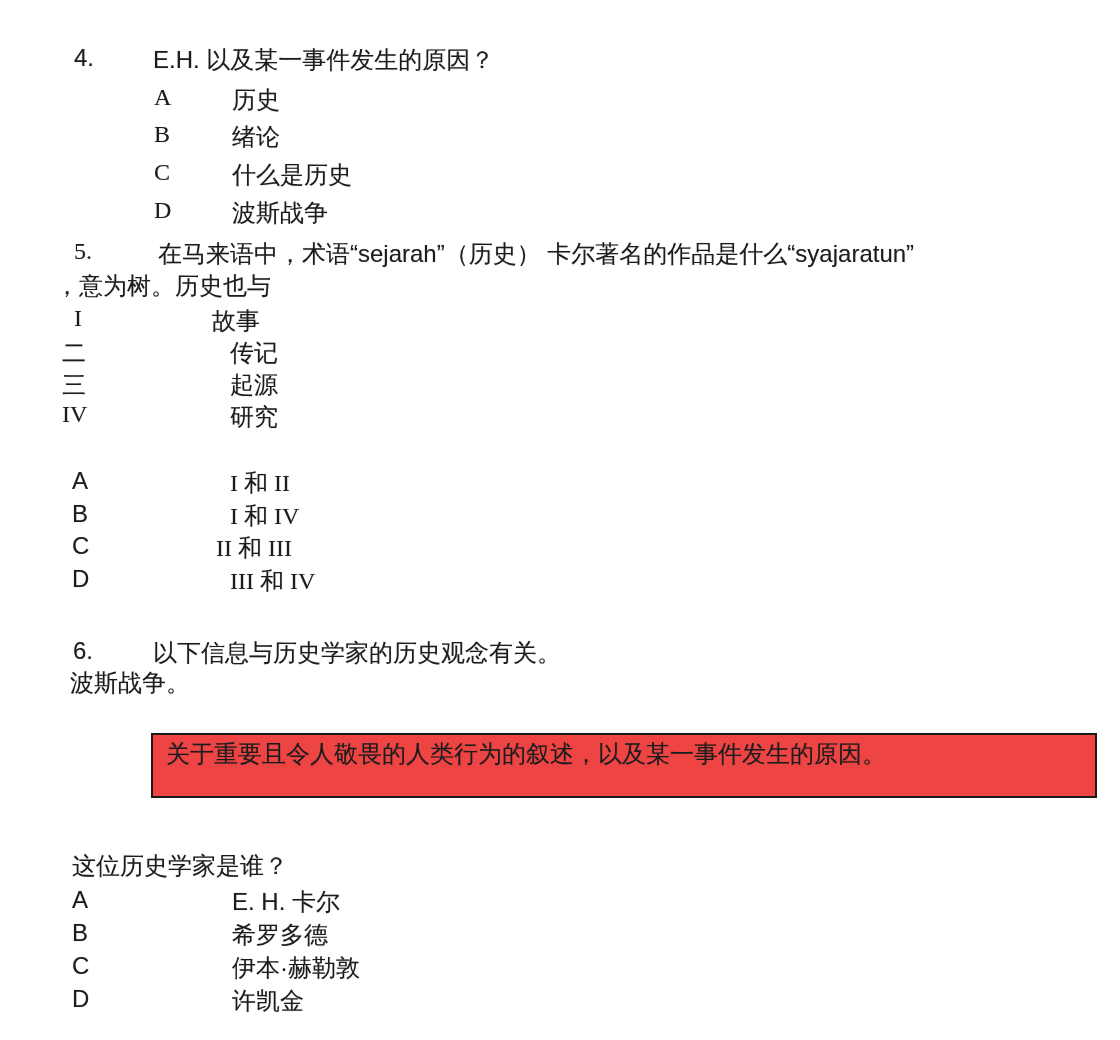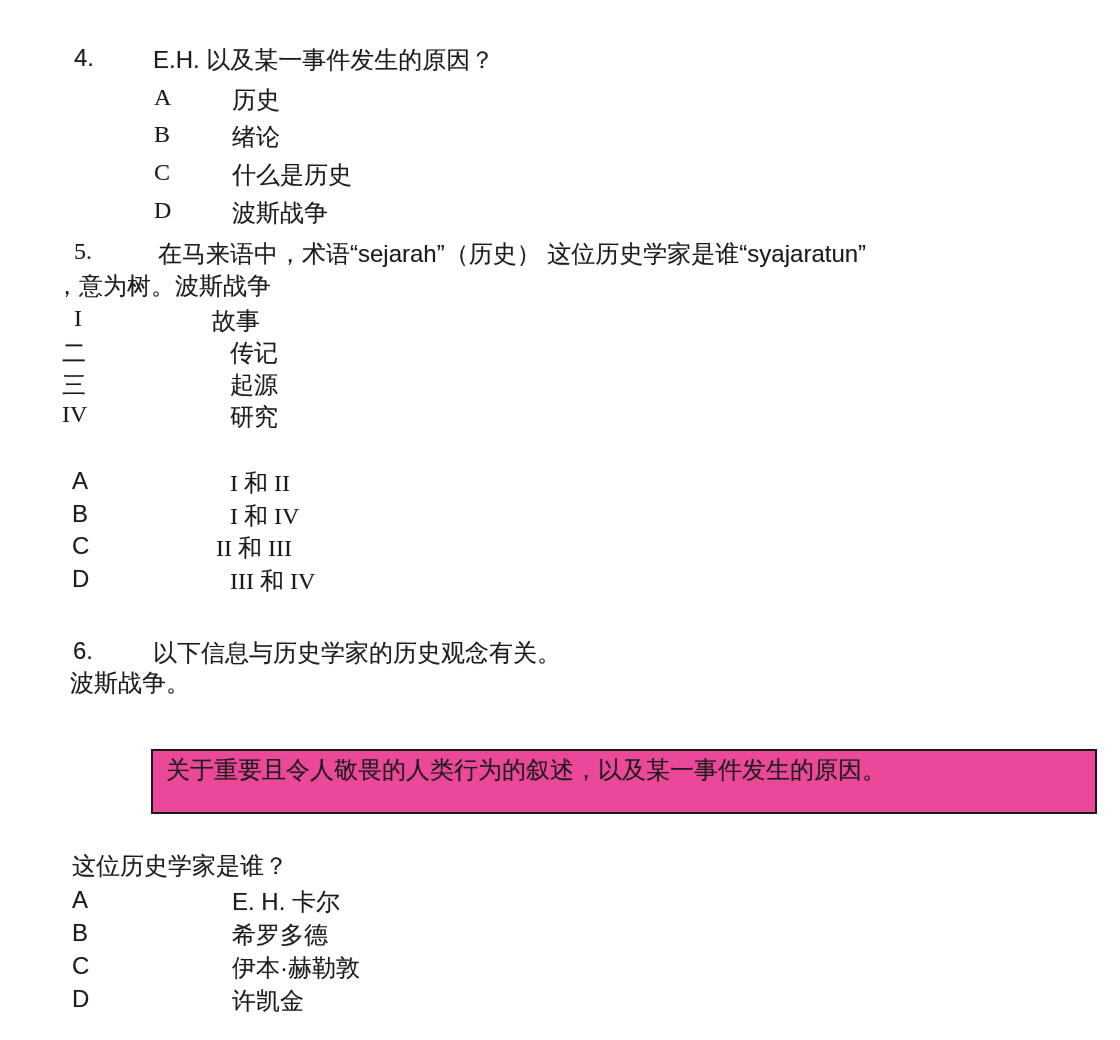--- a/index.html
+++ b/index.html
@@ -14,22 +14,21 @@
     text-shadow:0 0 1px rgba(40,40,40,0.35);
   }
   .line { position:absolute; left:0; top:0; width:100%; height:34px; white-space:nowrap; }
   .line > span { position:absolute; top:0; display:inline-block; }
   .serif { font-family:"Liberation Serif","DejaVu Serif",serif; }
   .ital  { }
   .stmt-box {
     position:absolute; left:151px; top:733px;
     width:942px; height:61px;
     border:2px solid #1a1a1a;
-    background:#ec4899;
-    margin-top:16px;
+    background:#ef4444;
   }
   .stmt-box > span { display:block; padding:3px 10px 0 13px; white-space:nowrap; }
 </style>
 </head>
 <body>
 
 <div class="page">
 
   <div class="line" style="top:44px">
     <span style="left:74px">4.</span>
@@ -47,24 +46,24 @@
     <span class="serif" style="left:154px">C</span>
     <span class="ital" style="left:232px">什么是历史</span>
   </div>
   <div class="line" style="top:197px">
     <span class="serif" style="left:154px">D</span>
     <span class="ital" style="left:232px">波斯战争</span>
   </div>
 
   <div class="line" style="top:238px">
     <span class="serif" style="left:74px">5.</span>
-    <span style="left:158px">在马来语中，术语“sejarah”（历史） 这位历史学家是谁“syajaratun”</span>
+    <span style="left:158px">在马来语中，术语“sejarah”（历史） 卡尔著名的作品是什么“syajaratun”</span>
   </div>
   <div class="line" style="top:270px">
-    <span style="left:55px">，意为树。波斯战争</span>
+    <span style="left:55px">，意为树。历史也与</span>
   </div>
 
   <div class="line" style="top:305px">
     <span class="serif" style="left:74px">I</span>
     <span style="left:212px">故事</span>
   </div>
   <div class="line" style="top:337px">
     <span class="serif" style="left:62px">二</span>
     <span style="left:230px">传记</span>
   </div>

